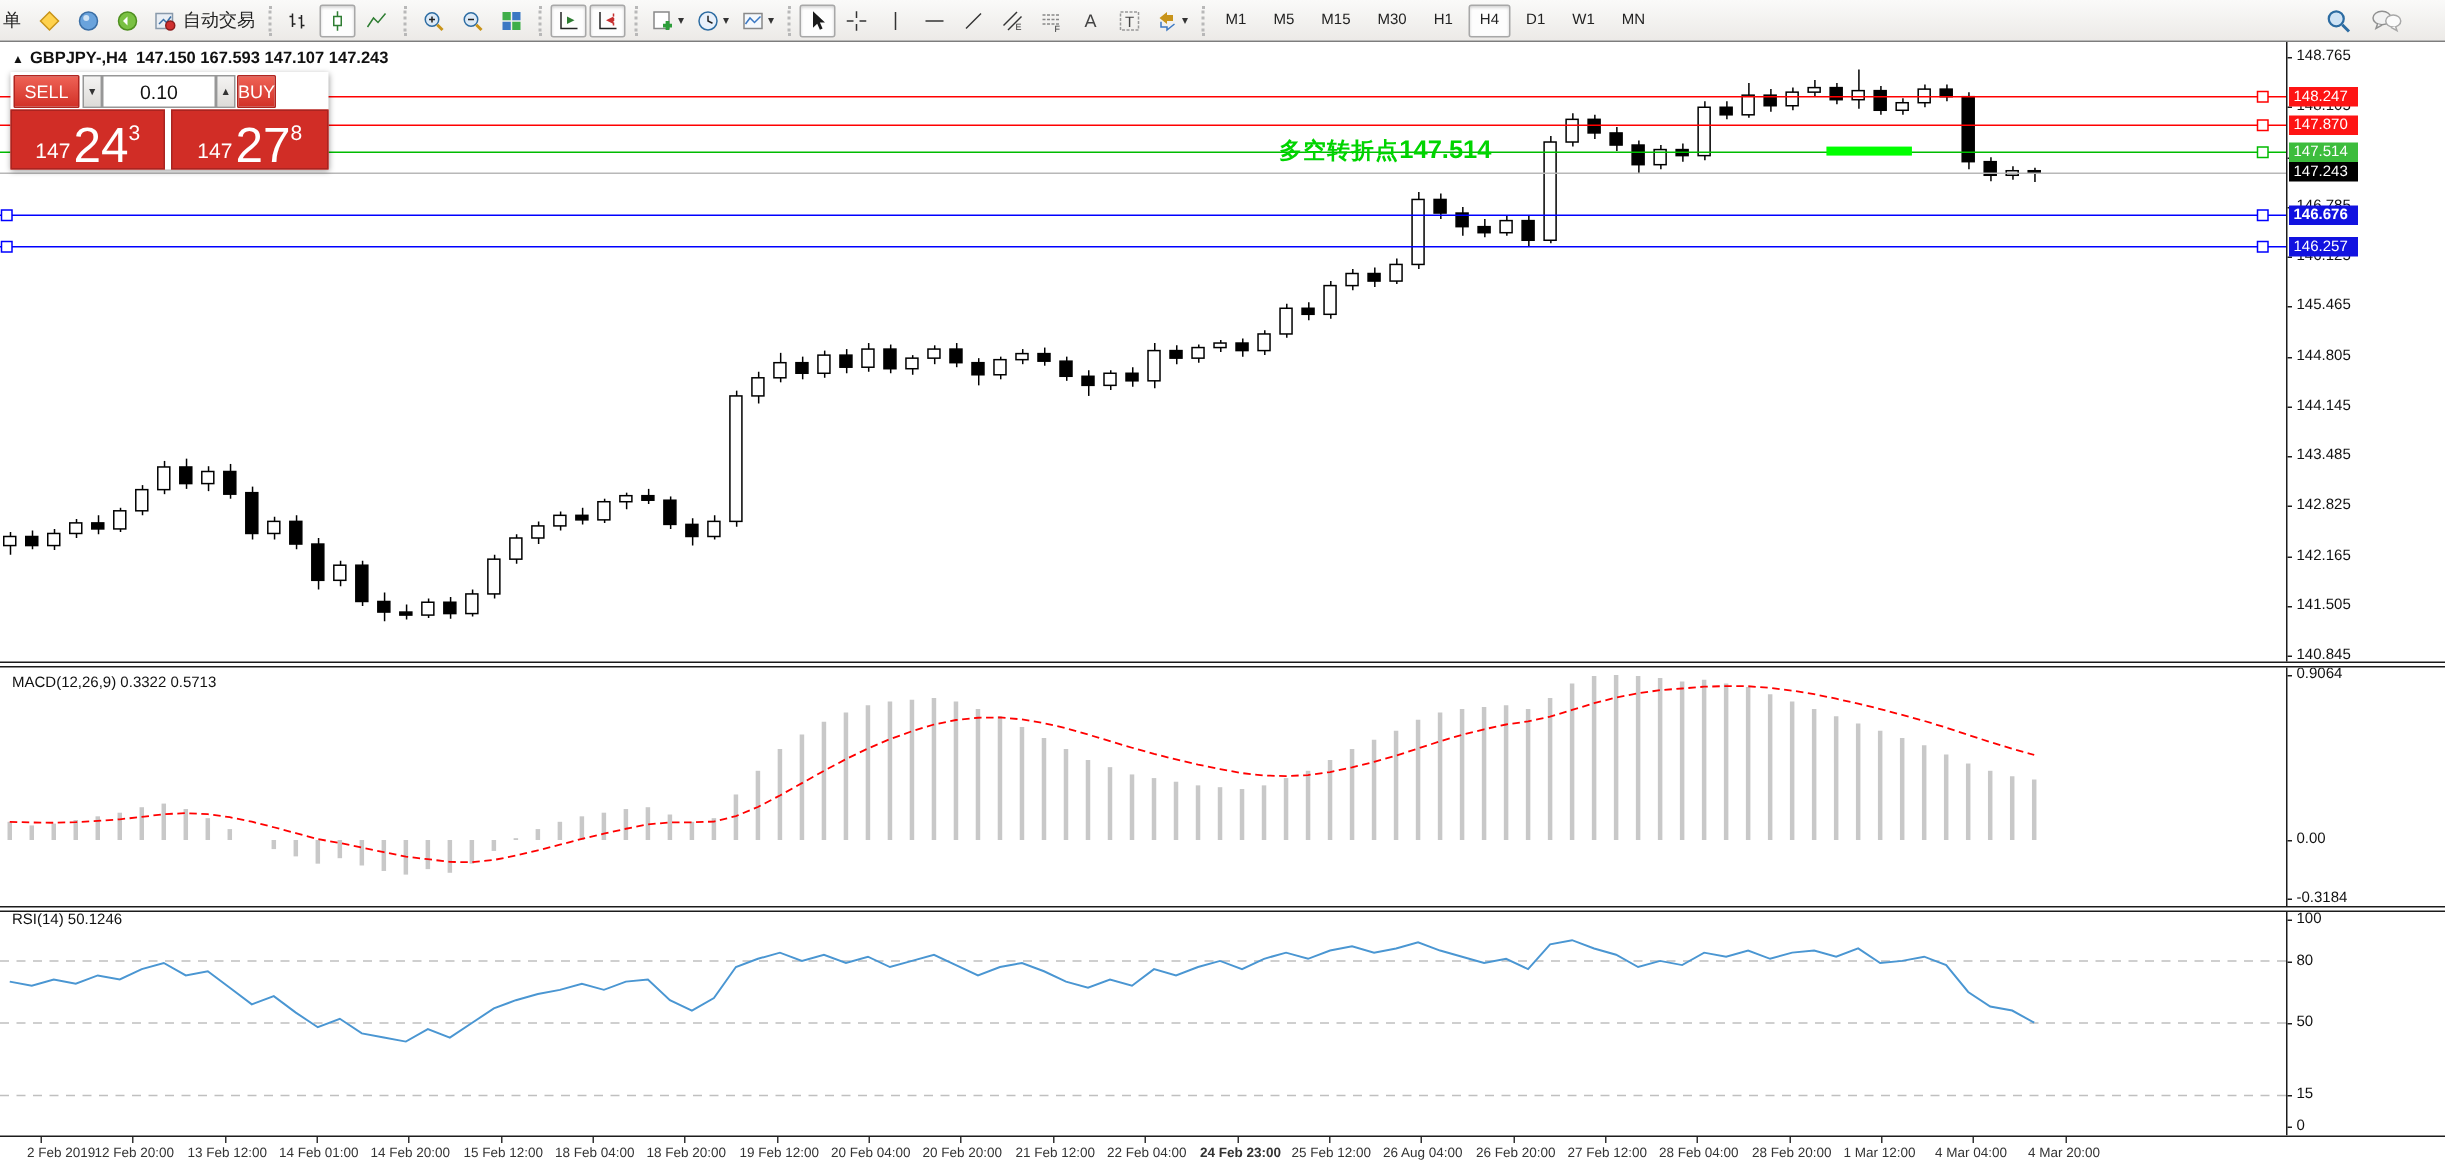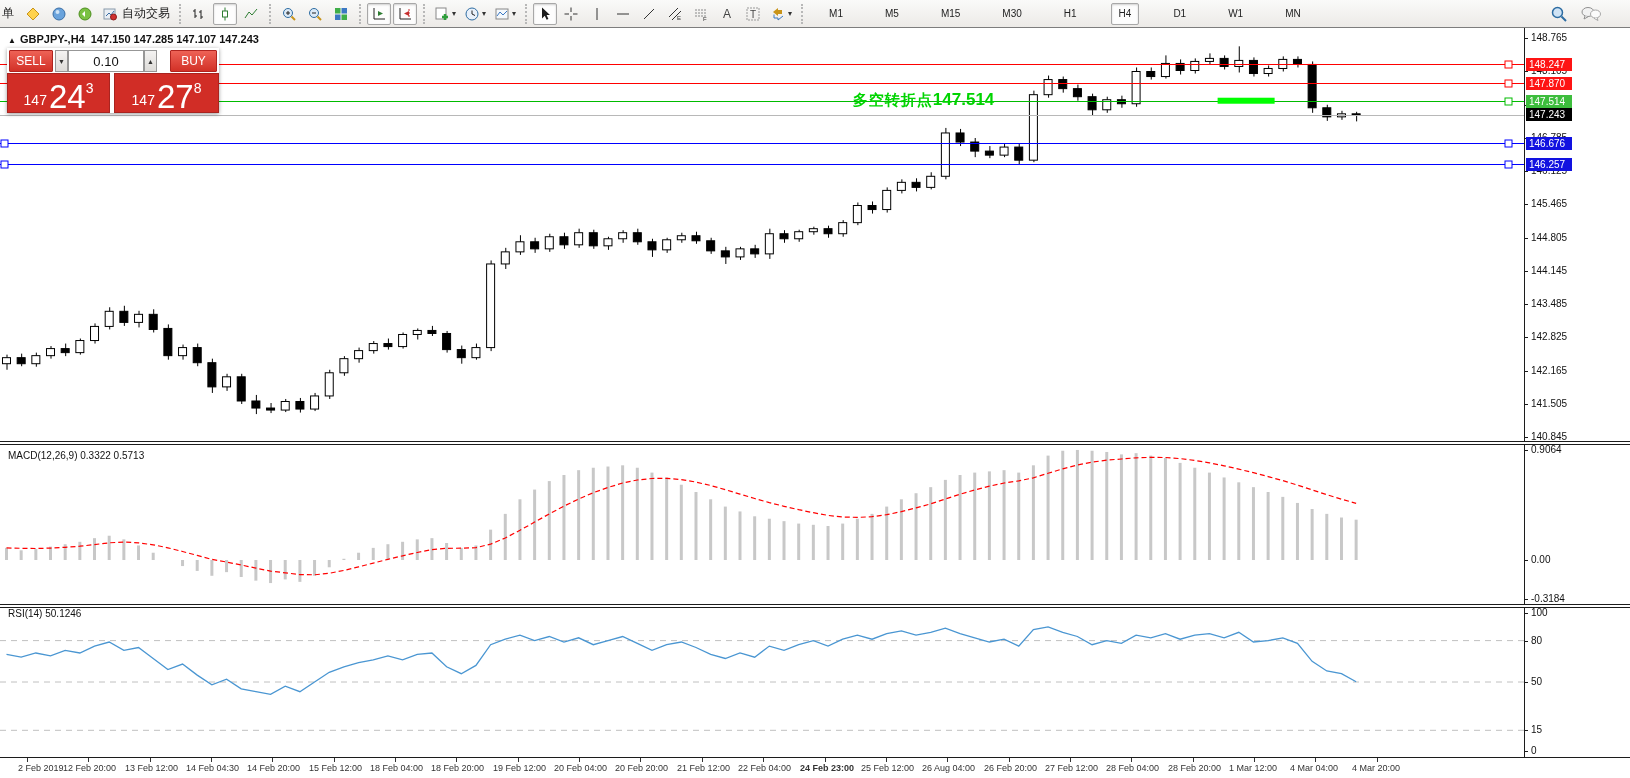--- a/index.html
+++ b/index.html
@@ -19,21 +19,21 @@
   .clipped-label{font-size:12px;color:#222;margin-right:6px;}
   .tb-btn{
     height:22px;min-width:24px;padding:0 2px;display:flex;align-items:center;justify-content:center;
     margin:16px 1px;border:1px solid transparent;border-radius:2px;background:transparent;box-sizing:border-box;text-align:right;
   }
   .tb-btn.active{background:#fdfdfd;border-color:#a8a8a8;box-shadow:inset 0 1px 2px rgba(0,0,0,.18);}
   .tb-btn svg{display:block;}
   .autotrade-text{font-size:12px;color:#222;margin-left:4px;white-space:nowrap;}
   .grip{width:0;height:20px;margin:0 5px;border-left:2px dotted #b8b8b8;}
   .caret{font-size:8px;color:#333;margin-left:2px;}
-  .tf-btn{font-size:10px;color:#222;padding:0 7px;height:20px;display:flex;align-items:center;margin:0 13px;border:1px solid transparent;border-radius:2px;}
+  .tf-btn{font-size:10px;color:#222;padding:0 7px;height:20px;display:flex;align-items:center;margin:0 1px;border:1px solid transparent;border-radius:2px;}
   .tf-btn.active{background:#fdfdfd;border-color:#a8a8a8;box-shadow:inset 0 1px 2px rgba(0,0,0,.18);}
   .tb-right{margin-left:auto;display:flex;align-items:center;margin-right:28px;gap:12px;}
 
   
   .pane-svg{position:absolute;left:0;z-index:1;}
   #main-svg{top:28px;}
   #macd-svg{top:445px;}
   #rsi-svg{top:608px;}
   .pane-divider{position:absolute;left:0;width:1630px;height:4px;background:#fff;
     border-top:1px solid #1c1c1c;border-bottom:1px solid #1c1c1c;box-sizing:border-box;z-index:6;}
@@ -590,36 +590,36 @@
     <line x1="0" y1="32.60000000000001" x2="1524" y2="32.60000000000001" stroke="#c0c0c0" stroke-width="1" stroke-dasharray="6 5"></line>
     <line x1="0" y1="74" x2="1524" y2="74" stroke="#c0c0c0" stroke-width="1" stroke-dasharray="6 5"></line>
     <line x1="0" y1="122.3" x2="1524" y2="122.3" stroke="#c0c0c0" stroke-width="1" stroke-dasharray="6 5"></line>
     <polyline points="6.5,46.4 21.17,49.2 35.84,45.0 50.51,47.8 65.18,42.3 79.85,45.0 94.52,38.1 109.19,34.0 123.86,42.3 138.53,39.5 153.2,50.5 167.87,61.6 182.54,56.1 197.21,67.1 211.88,76.8 226.55,71.2 241.22,80.9 255.89,83.7 270.56,86.4 285.23,78.1 299.9,83.7 314.57,74.0 329.24,64.3 343.91,58.8 358.58,54.7 373.25,51.9 387.92,47.8 402.59,51.9 417.26,46.4 431.93,45.0 446.6,58.8 461.27,65.7 475.94,57.4 490.61,36.7 505.28,31.2 519.95,27.1 534.62,32.6 549.29,28.5 563.96,34.0 578.63,29.8 593.3,36.7 607.97,32.6 622.64,28.5 637.31,35.4 651.98,42.3 666.65,36.7 681.32,34.0 695.99,39.5 710.66,46.4 725.33,50.5 740,45.0 754.67,49.2 769.34,38.1 784.01,42.3 798.68,36.7 813.35,32.6 828.02,38.1 842.6899999999999,31.2 857.36,27.1 872.03,31.2 886.7,25.7 901.37,22.9 916.04,27.1 930.71,24.3 945.38,20.2 960.05,25.7 974.72,29.8 989.39,34.0 1004.06,31.2 1018.73,38.1 1033.4,21.6 1048.07,18.8 1062.74,24.3 1077.41,28.5 1092.08,36.7 1106.75,32.6 1121.42,35.4 1136.09,27.1 1150.76,29.8 1165.43,25.7 1180.1,31.2 1194.77,27.1 1209.44,25.7 1224.11,29.8 1238.78,24.3 1253.45,34.0 1268.12,32.6 1282.79,29.8 1297.46,35.4 1312.1299999999999,53.3 1326.8,63.0 1341.47,65.7 1356.14,73.8" fill="none" stroke="#4a96d2" stroke-width="1.3"></polyline>
   </svg>
 
 <div class="pane-divider" style="top:441px"></div>
 <div class="pane-divider" style="top:604px"></div>
 
 <div class="symbol-header">
-  <span class="tri">▲</span><span>GBPJPY-,H4</span><span class="ohlc">147.150 147.285 147.107 147.243</span>
+  <span class="tri">▲</span><span>GBPJPY-,H4</span><span class="ohlc">147.150 167.593 147.107 147.243</span>
 </div>
 
 <div class="ind-label" id="macd-label">MACD(12,26,9) 0.3322 0.5713</div>
 <div class="ind-label" id="rsi-label">RSI(14) 50.1246</div>
 
 <div class="trade-panel">
   <div class="tp-btn" style="left:2px;width:44px;">SELL</div>
   <div class="tp-step" style="left:48px;">
       <span>▼</span>
     </div>
   <input class="tp-input" value="0.10" style="">
   <div class="tp-step" style="left:137px;">
       <span>▲</span>
     </div>
-  <div class="tp-btn" style="left:163px;width:47px;">BUY</div>
+  <div class="tp-btn" style="left:151px;width:26px;">BUY</div>
 
   <div class="price-block" style="left:0;width:103px;">
     <span class="small">147</span>
     <span class="big">24</span>
     <span class="sup">3</span>
   </div>
   <div class="price-block" style="left:107px;width:105px;">
     <span class="small">147</span>
     <span class="big">27</span>
     <span class="sup">8</span>
@@ -670,32 +670,32 @@
     <div class="tick-dash" style="top: 654px;"></div>
     <div class="tick-label" style="top: 648px;">50</div>
     <div class="tick-dash" style="top: 702px;"></div>
     <div class="tick-label" style="top: 696px;">15</div>
     <div class="tick-dash" style="top: 723px;"></div>
     <div class="tick-label" style="top: 717px;">0</div>
     <div class="price-badge" style="top: 30px; background: rgb(254, 20, 20);">148.247</div>
     <div class="price-badge" style="top: 49px; background: rgb(254, 20, 20);">147.870</div>
     <div class="price-badge" style="top: 67px; background: rgb(61, 189, 61);">147.514</div>
     <div class="price-badge" style="top: 80px; background: rgb(0, 0, 0);">147.243</div>
-    <div class="price-badge" style="top: 109px; background: rgb(18, 18, 224);">146.676</div>
+    <div class="price-badge" style="top: 109px; background: rgb(18, 18, 224); font-weight: bold;">146.676</div>
     <div class="price-badge" style="top: 130px; background: rgb(18, 18, 224);">146.257</div>
   </div>
 <div class="timeline" id="timeline">
     <div class="tl-tick" style="left: 27px;"></div>
     <div class="tl-label" style="left: 2px; margin-left: 16px;">2 Feb 2019</div>
     <div class="tl-tick" style="left: 88px;"></div>
     <div class="tl-label" style="left: 63px;">12 Feb 20:00</div>
     <div class="tl-tick" style="left: 150px;"></div>
     <div class="tl-label" style="left: 125px;">13 Feb 12:00</div>
     <div class="tl-tick" style="left: 211px;"></div>
-    <div class="tl-label" style="left: 186px;">14 Feb 04:30</div>
+    <div class="tl-label" style="left: 186px;">14 Feb 01:00</div>
     <div class="tl-tick" style="left: 272px;"></div>
     <div class="tl-label" style="left: 247px;">14 Feb 20:00</div>
     <div class="tl-tick" style="left: 334px;"></div>
     <div class="tl-label" style="left: 309px;">15 Feb 12:00</div>
     <div class="tl-tick" style="left: 395px;"></div>
     <div class="tl-label" style="left: 370px;">18 Feb 04:00</div>
     <div class="tl-tick" style="left: 456px;"></div>
     <div class="tl-label" style="left: 431px;">18 Feb 20:00</div>
     <div class="tl-tick" style="left: 518px;"></div>
     <div class="tl-label" style="left: 493px;">19 Feb 12:00</div>

